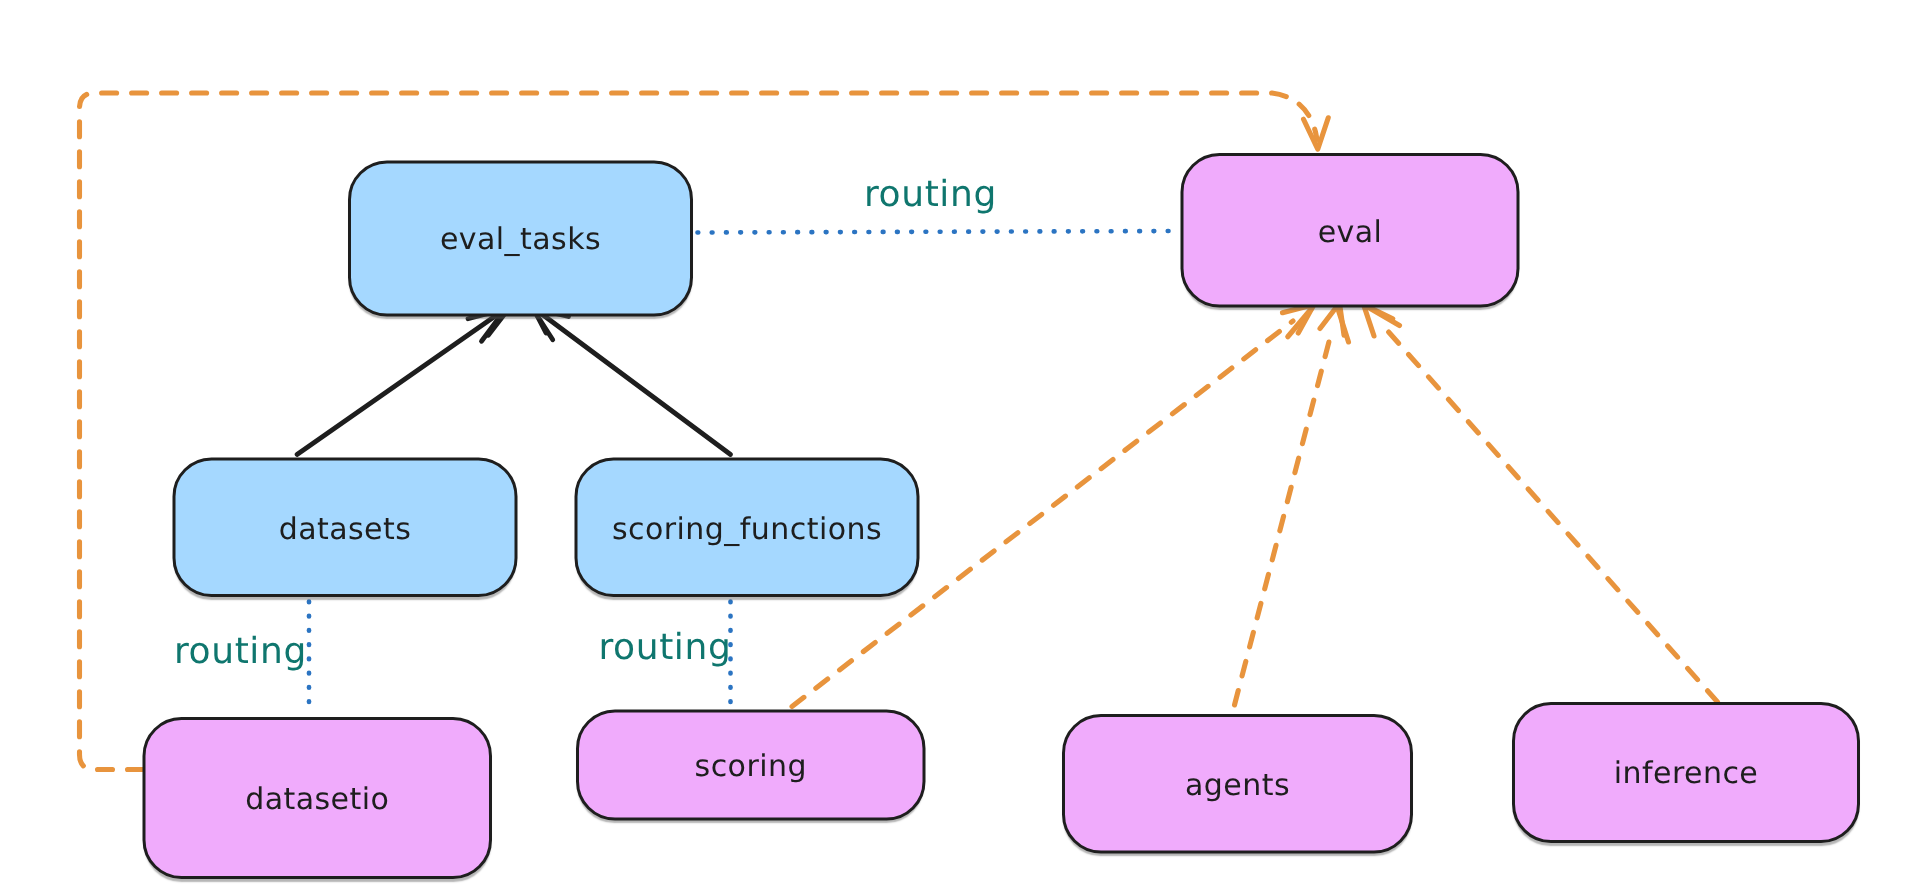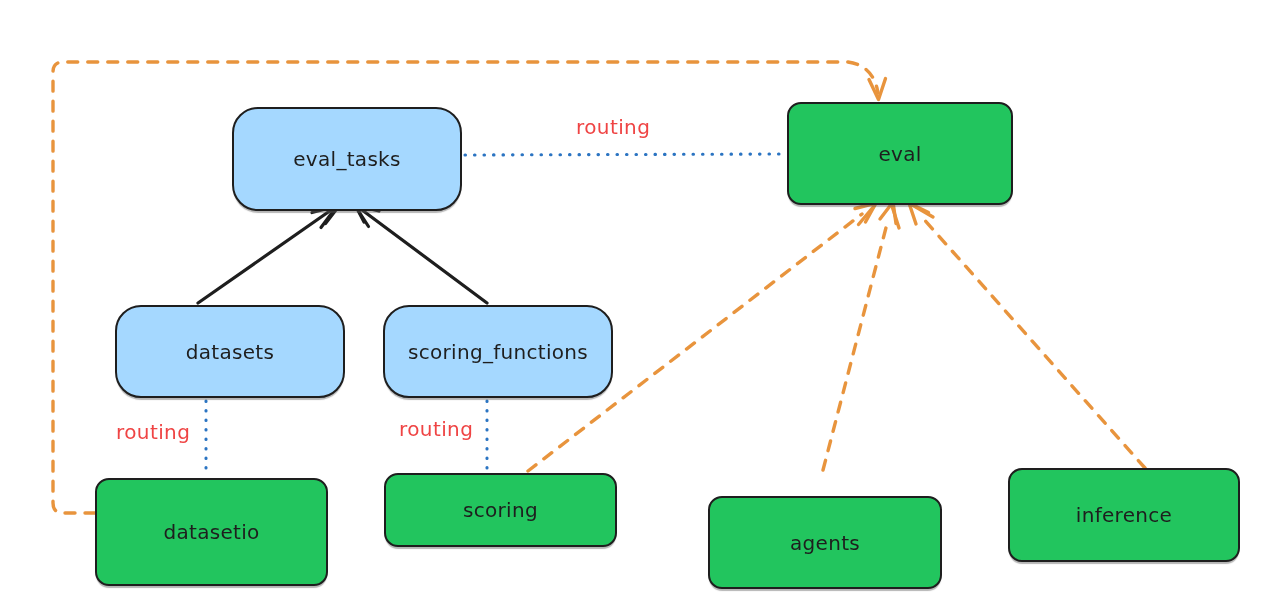--- a/index.html
+++ b/index.html
@@ -10,33 +10,33 @@
   svg.edges { position:absolute; left:0; top:0; width:1280px; height:596px; }
 
   .node {
     position:absolute; box-sizing:border-box;
     display:flex; align-items:center; justify-content:center;
     border:2.6px solid #1e1e1e; border-radius:26px;
     font-size:20px; color:#1e1e1e; letter-spacing:0.3px;
     box-shadow:0 2.5px 1px -1px rgba(90,90,90,0.45);
   }
   .node.blue  { background:#a5d8ff; }
-  .node.green { background:#22c55e;border-radius:14px; }
+  .node.green { background:#f0abfc; }
 
   #node-eval_tasks        { left:232px;  top:107px; width:230px; height:104px;  }
   #node-eval              { left:787px;  top:102px; width:226px; height:103px; }
   #node-datasets          { left:98px;   top:305px; width:230px; height:93px;margin-left:17px;  }
   #node-scoring_functions { left:383px;  top:305px; width:230px; height:93px;  }
   #node-datasetio         { left:95px;   top:478px; width:233px; height:108px;  }
   #node-scoring           { left:384px;  top:473px; width:233px; height:74px;  }
-  #node-agents            { left:708px;  top:496px; width:234px; height:93px;  }
+  #node-agents            { left:708px;  top:476px; width:234px; height:93px;  }
   #node-inference         { left:1008px; top:468px; width:232px; height:94px;  }
 
   .edge-label {
-    position:absolute; color:#ef4444; font-size:20px; letter-spacing:0.4px;
+    position:absolute; color:#0f766e; font-size:24px; letter-spacing:0.4px;
     white-space:nowrap;
   }
   #label-routing-top      { left:576px; top:115px; }
   #label-routing-datasets { left:116px; top:420px; }
   #label-routing-scoring  { left:399px; top:417px; }
 </style>
 </head>
 <body>
 
 <div class="canvas">

